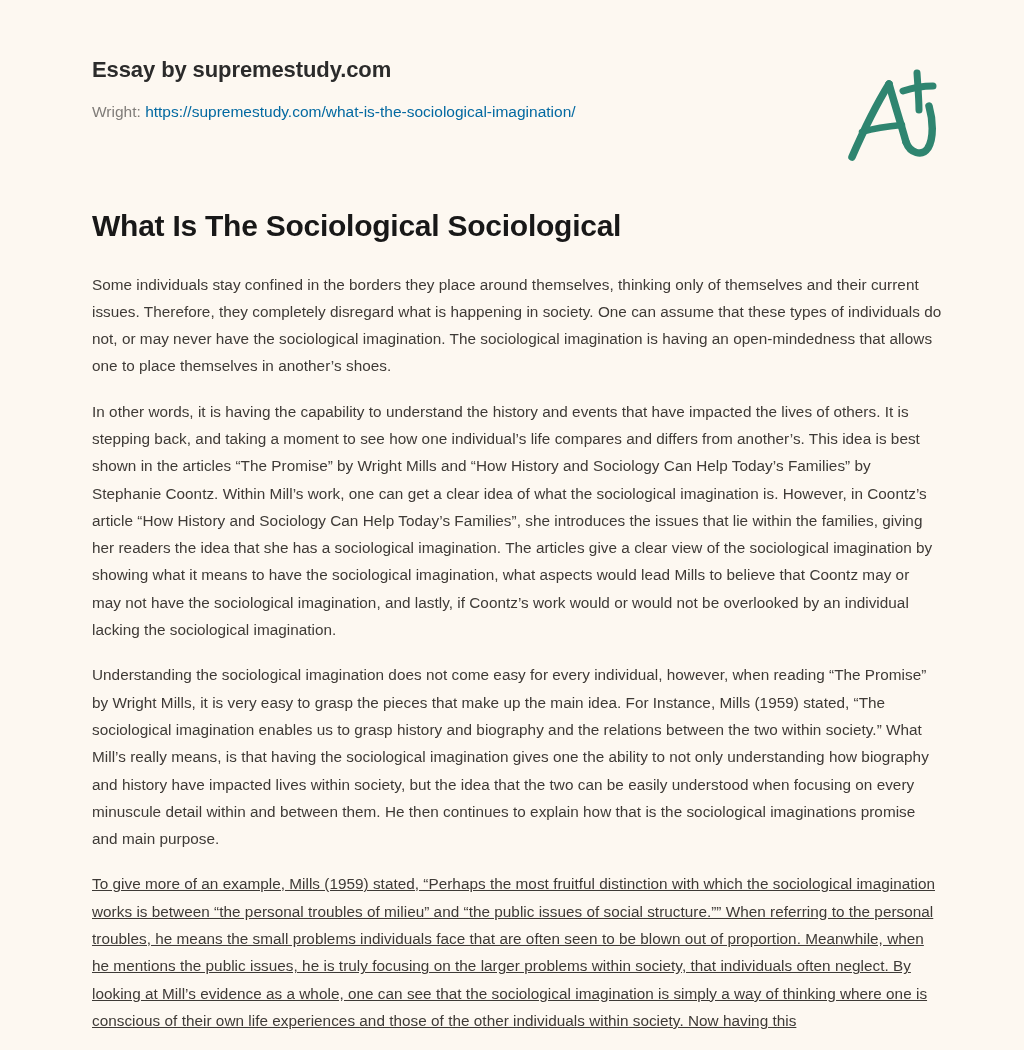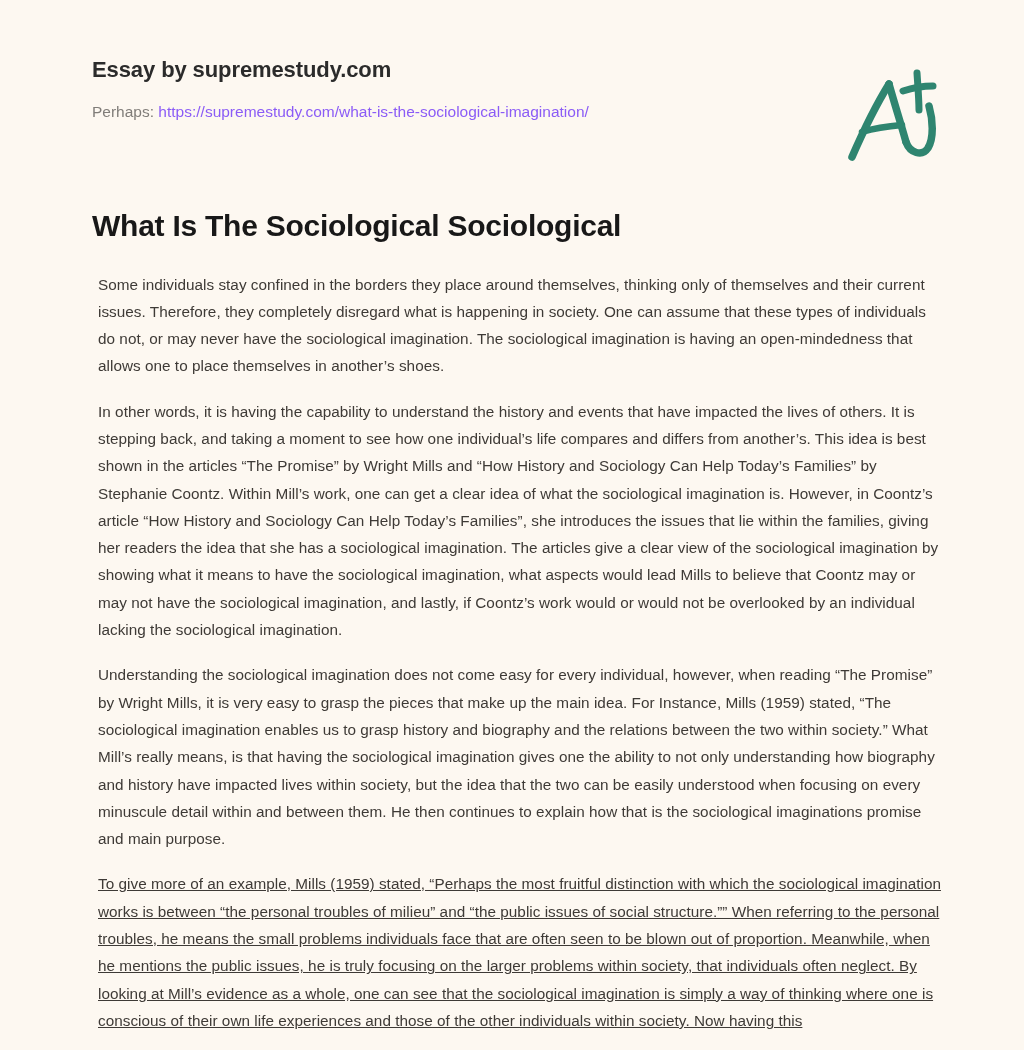--- a/index.html
+++ b/index.html
@@ -48,21 +48,21 @@
     color: #7d7a76;
     line-height: 1.3;
     white-space: nowrap;
   }
 
   .source-label {
     color: #807d79;
   }
 
   .source-url {
-    color: #8b5cf6;
+    color: #0369a1;
     text-decoration: none;
   }
 
   
   .logo {
     position: absolute;
     top: 58px;
     right: 72px;
     width: 120px;
     height: 120px;
@@ -83,39 +83,39 @@
     color: #181818;
     letter-spacing: -0.25px;
     line-height: 1.25;
   }
 
   .article-body {
     margin-top: 26px;
   }
 
   .article-body p {
-    margin: 0 0 18px 6px;
+    margin: 0 0 18px 0;
     font-size: 15.3px;
     line-height: 27.3px;
     color: #3e3a36;
     text-align: left;
     letter-spacing: 0.03px;
   }
   .article-body p:last-child { margin-bottom: 0; text-decoration: underline; }
 </style>
 </head>
 <body>
 
 <div class="page">
 
   <div class="header">
     <div class="essay-by">Essay by supremestudy.com</div>
 
     <div class="source-line">
-      <span class="source-label">Perhaps:</span>
+      <span class="source-label">Wright:</span>
       <a class="source-url" href="#">https://supremestudy.com/what-is-the-sociological-imagination/</a>
     </div>
 
     <div class="logo">
       <svg viewBox="0 0 120 120" xmlns="http://www.w3.org/2000/svg">
         <g fill="none" stroke="#2f8570" stroke-linecap="round" stroke-linejoin="round">
 
           <path d="M20 99 C30 76 44 47 57 26" stroke-width="7.5"></path>
 
           <path d="M57 26 C62 44 69 66 74 84" stroke-width="7.5"></path>

